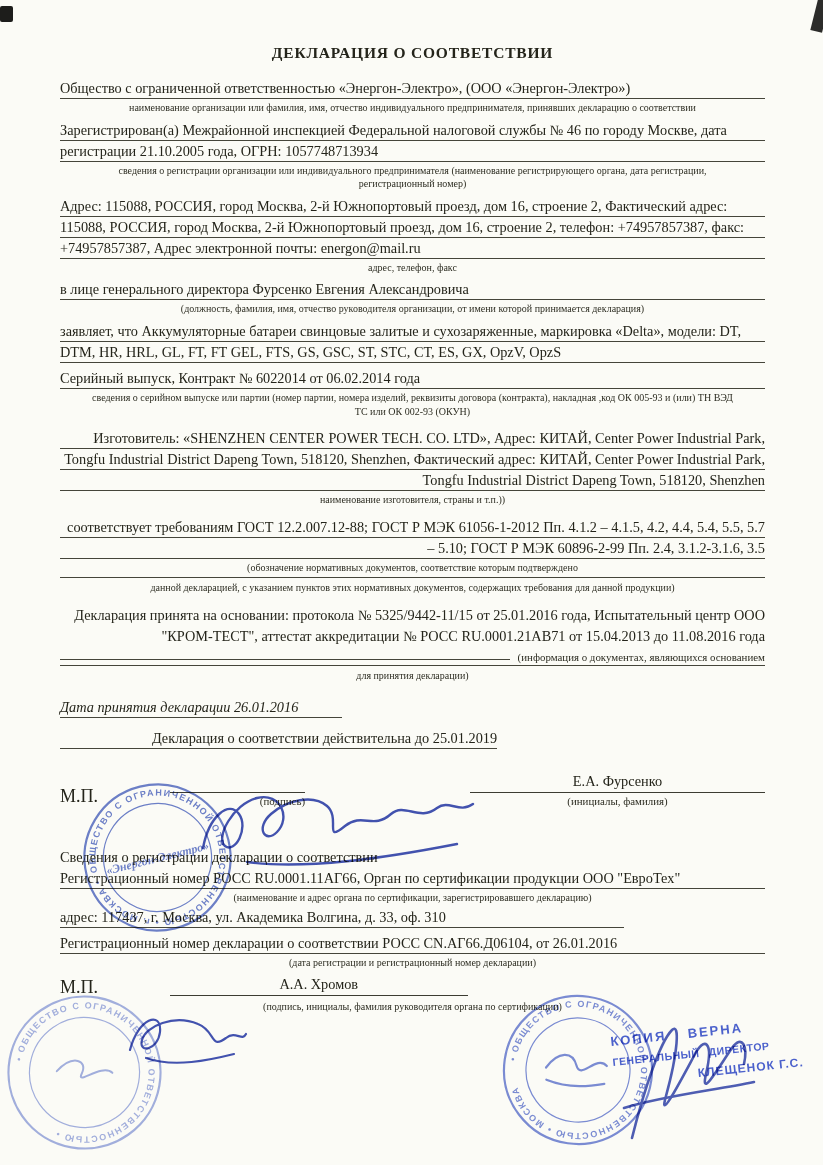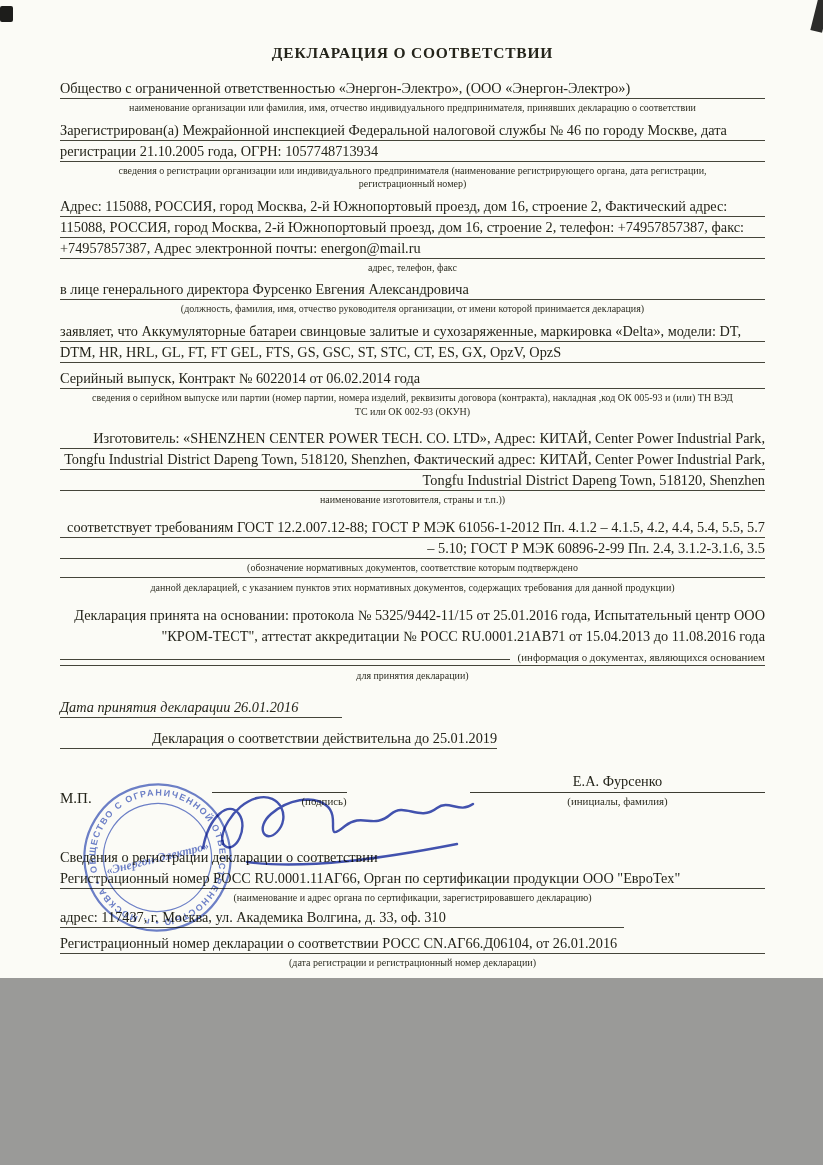--- a/index.html
+++ b/index.html
@@ -1,29 +1,29 @@
 <!DOCTYPE html>
 <html><head>
 <meta charset="utf-8">
 <style>
   html,body{margin:0;padding:0;}
   body{width:823px;height:1165px;background:#9a9a98;font-family:"Liberation Serif",serif;}
-  .page{position:relative;width:823px;height:978px;background:#fbfbf6;overflow:hidden;color:#24241a;}
+  .page{position:relative;width:823px;height:1165px;background:#fbfbf6;overflow:hidden;color:#24241a;}
   .content{position:absolute;left:60px;top:44px;width:705px;}
   .title{font-size:15.5px;font-weight:bold;text-align:center;letter-spacing:.8px;margin:0 0 16px;}
   .field{font-size:14.3px;line-height:21px;margin:5px 0 0;}
   .ruled{background-image:repeating-linear-gradient(to bottom,transparent 0,transparent 19.6px,#45453a 19.6px,#45453a 21px);}
   .caption{font-size:10px;line-height:13.6px;text-align:center;margin:2px 30px 3px;color:#2d2d22;}
   .hr{border-bottom:1.3px solid #45453a;margin:2px 0 3px;}
   .caption-row{display:flex;font-size:10.9px;color:#2d2d22;margin:4px 0 2px;}
   .caption-row .fill{flex:1;border-bottom:1.3px solid #45453a;margin-bottom:3px;margin-right:8px;}
   .w40{width:40%;font-style:italic;} .w62{width:62%;} .w80{width:80%;}
   .mt10{margin-top:10px;text-align:right;} .mt14{margin-top:14px;} .mt40{margin-top:40px;}
   .signrow{display:flex;align-items:flex-end;margin-top:24px;}
-  .mp{font-size:15px;margin-right:120px;white-space:nowrap;}
+  .mp{font-size:18px;margin-right:72px;white-space:nowrap;}
   .sigcol{text-align:center;font-size:10.9px;color:#2d2d22;}
   .sigcol .sigline{border-bottom:1.3px solid #3c3c32;height:0;margin-bottom:2px;}
   .sigcol .signame{font-size:14.3px;color:#24241a;margin-bottom:2px;}
   .col-sign{width:135px;text-align:right;}
   .col-name{width:295px;margin-left:auto;}
   .col-wide{flex:1;max-width:420px;}
   .spacer{flex:1;}
   
   .overlay{position:absolute;mix-blend-mode:multiply;pointer-events:none;}
   .stamp text{fill:currentColor;}

